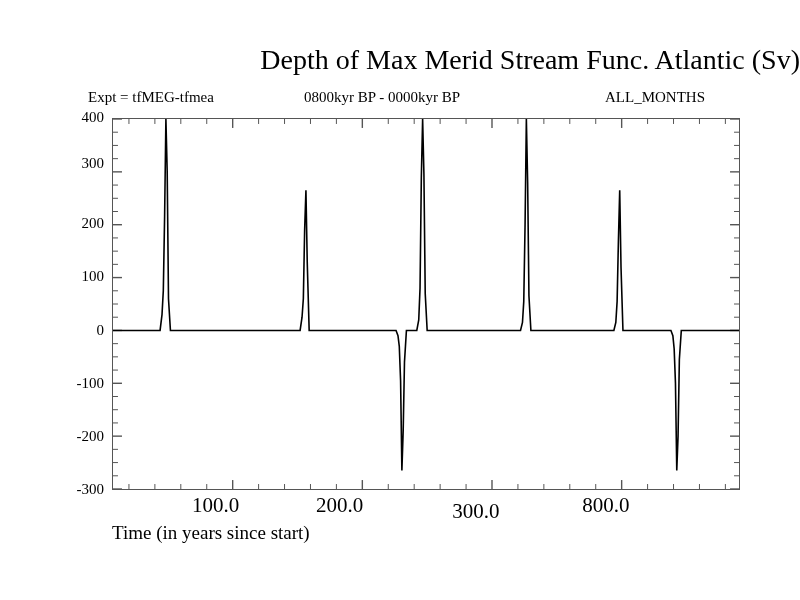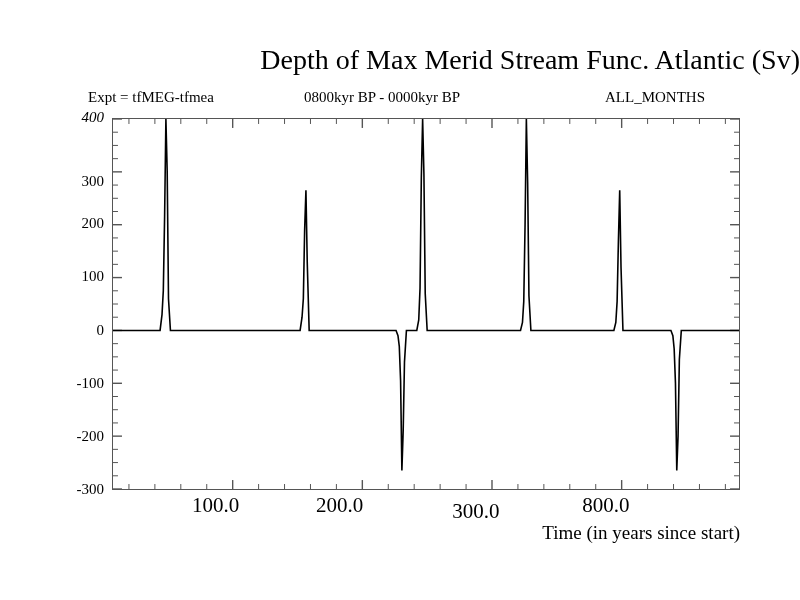--- a/index.html
+++ b/index.html
@@ -105,21 +105,21 @@
     font-size: 21px;
     line-height: 18px;
     white-space: nowrap;
   }
 
   .axis-title-x {
     position: absolute;
     left: 112px;
     top: 521px;
     width: 628px;
-    text-align: right;
+    text-align: left;
     font-size: 19px;
     line-height: 24px;
     white-space: nowrap;
   }
 </style>
 </head>
 <body>
 
 <div id="figure">
 
@@ -245,22 +245,22 @@
       </svg>
   </div>
 
   <div id="ytick-labels">
       <div class="ytick-label" style="top: 364px;">-300</div>
       <div class="ytick-label" style="top: 310.857px;">-200</div>
       <div class="ytick-label" style="top: 257.714px;">-100</div>
       <div class="ytick-label" style="top: 204.571px;">0</div>
       <div class="ytick-label" style="top: 151.429px;">100</div>
       <div class="ytick-label" style="top: 98.2857px;">200</div>
-      <div class="ytick-label" style="top: 56px;">300</div>
-      <div class="ytick-label" style="top: -8px; font-style: italic;">400</div>
+      <div class="ytick-label" style="top: 38px;">300</div>
+      <div class="ytick-label" style="top: -8px;">400</div>
     </div>
   <div id="xtick-labels">
       <div class="xtick-label" style="left: 120.059px;">100.0</div>
       <div class="xtick-label" style="left: 244px;">200.0</div>
       <div class="xtick-label" style="left: 380.208px; margin-top: 6px;">300.0</div>
       <div class="xtick-label" style="left: 510.283px;">800.0</div>
     </div>
 
   <div class="axis-title-x">Time (in years since start)</div>
 

